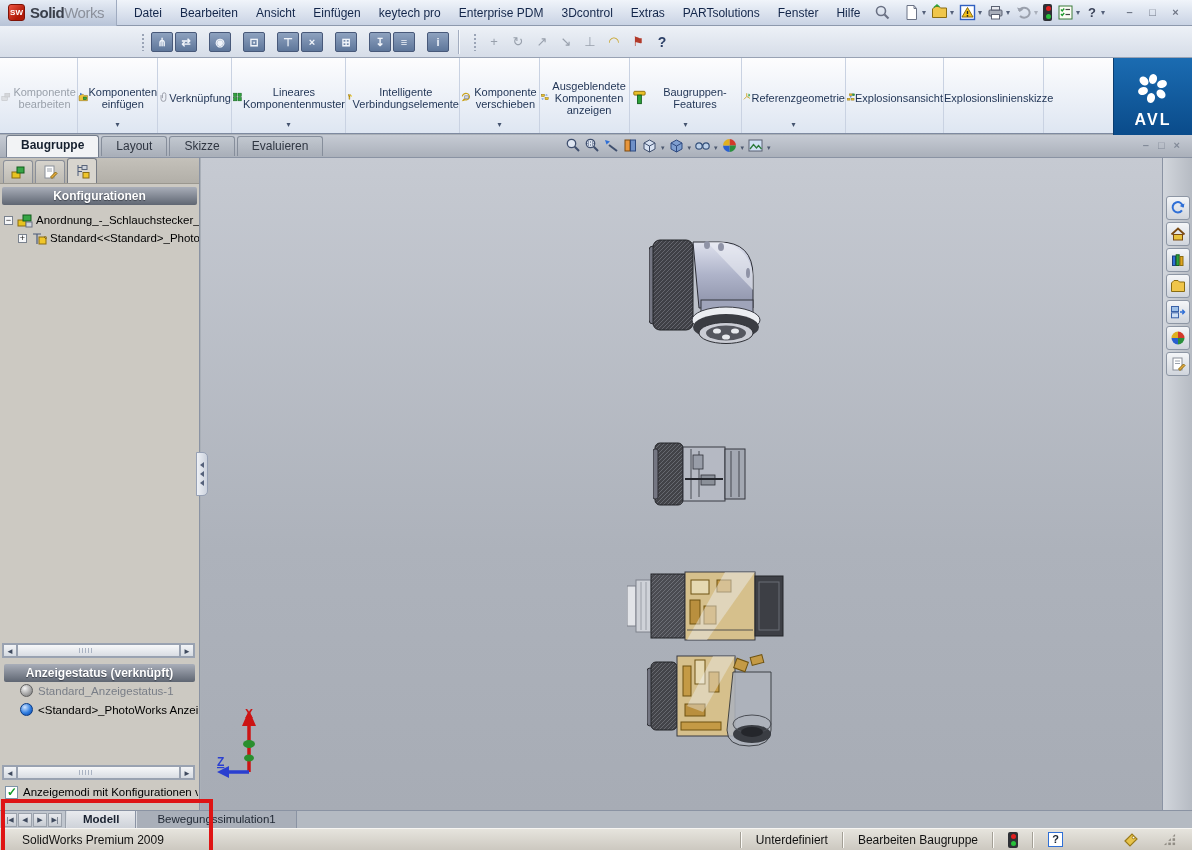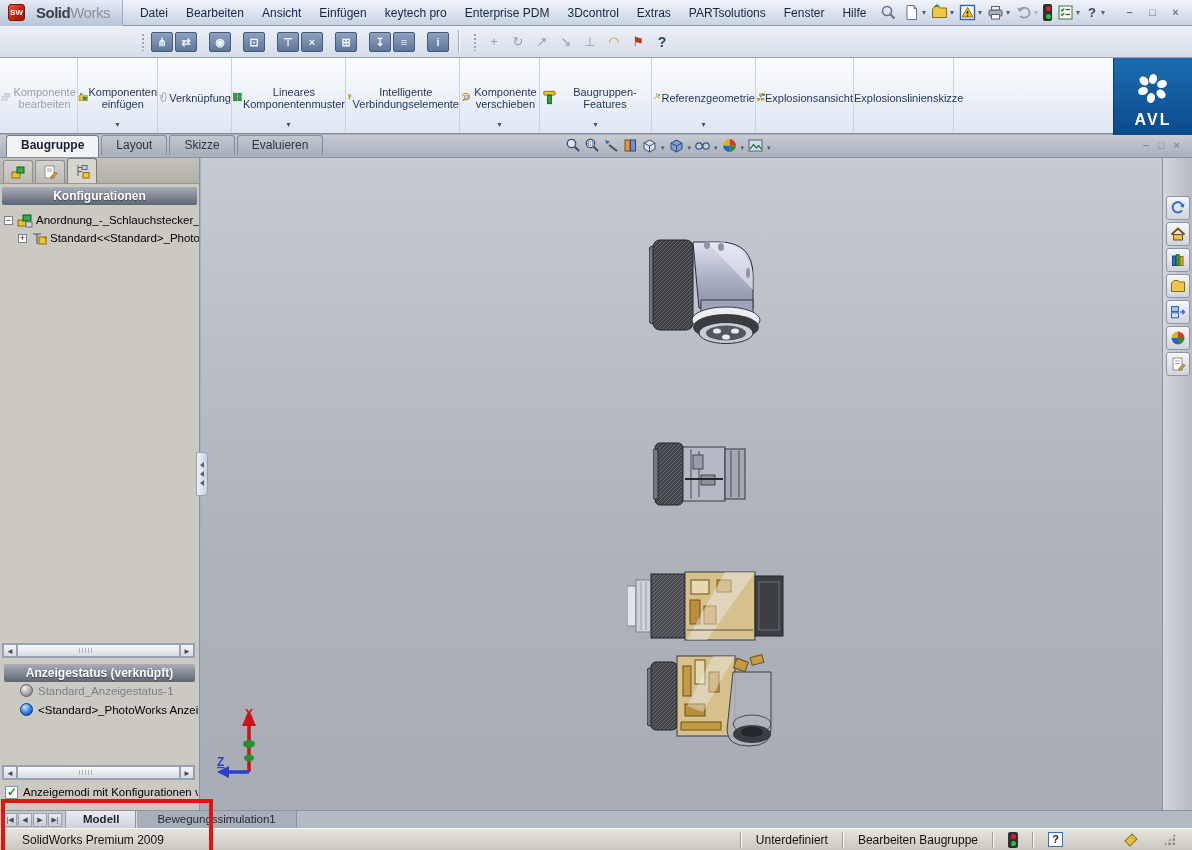--- a/index.html
+++ b/index.html
@@ -8,21 +8,21 @@
     font-family: "Liberation Sans", sans-serif;
     position: relative; overflow: hidden;
     background:#aab0b8; font-size:12px; color:#111;
   }
   .abs { position:absolute; }
 
   
   .titlebar { position:absolute; left:0; top:0; width:1192px; height:26px;
     background:linear-gradient(#f0f4fa,#c9d3e4); border-bottom:1px solid #8d99ad;
     display:flex; align-items:center; }
-  .logo { display:flex; align-items:center; gap:11px; padding:0 12px 0 8px; height:26px;
+  .logo { display:flex; align-items:center; gap:5px; padding:0 12px 0 8px; height:26px;
     background:linear-gradient(#e6ecf5,#b7c3d7); border-right:1px solid #9fabc0; }
   .logo-cube { width:17px; height:17px; border-radius:3px;
     background:linear-gradient(135deg,#ef5542,#b01a08 70%);
     color:#fff; font-weight:bold; font-size:8px; display:flex; align-items:center; justify-content:center;
     border:1px solid #7e1206; }
   .app-bold { font-weight:bold; font-size:15px; color:#3a3f4a; letter-spacing:-0.5px;}
   .app-light { font-size:15px; color:#8b909b; letter-spacing:-0.5px;}
   .menus { display:flex; align-items:center; height:100%; margin-left:8px;}
   .menu-item { padding:0 9px; font-size:12px; color:#13264a; line-height:26px; cursor:default;}
   .tb-search { width:18px; height:18px; margin-left:4px;}
@@ -68,21 +68,21 @@
   .w5{width:80px}.w6{width:90px}.w7{width:112px}.w8{width:104px}.w9{width:94px}
   .w10{width:98px}.w11{width:100px}
   .avlbox { position:absolute; right:0; top:58px; width:79px; height:77px;
     background:linear-gradient(#1b6cb2,#0a4b8a); border-left:1px solid #0a3d70;
     display:flex; flex-direction:column; align-items:center; justify-content:flex-end; z-index:5;}
   .avltext { color:#fff; font-weight:bold; font-size:16px; letter-spacing:2px; margin-bottom:6px;}
 
   
   .tabrow { position:absolute; left:0; top:135px; width:1192px; height:23px;
     background:linear-gradient(#c6cbd4,#aab0ba); border-bottom:1px solid #8a93a3;
-    display:flex; align-items:flex-start; padding-left:6px;}
+    display:flex; align-items:center; padding-left:6px;}
   .dtab { height:20px; line-height:19px; padding:0 14px; font-size:12px; color:#2f3642;
     border:1px solid #868e9b; border-bottom:none; border-radius:3px 3px 0 0; margin-right:2px;
     background:linear-gradient(#c2c8d0,#a9afb9);}
   .dtab.active { background:#f2f3f5; font-weight:bold; color:#16202f; border-color:#747d8c; height:22px;}
   .headsup { position:absolute; left:565px; top:2px; display:flex; align-items:center; gap:2px;}
   .hico { width:17px; height:17px;}
   .hdrop::after { content:"▾"; font-size:7px; color:#4c586f; margin:0 1px;}
   .miniwin { position:absolute; right:12px; top:3px; display:flex; gap:9px;}
   .miniwin span { color:#828a98; font-size:11px; font-weight:bold; line-height:15px;}
 
@@ -342,20 +342,28 @@
   </div>
   <div class="ritem w5">
     <svg class="ric" viewBox="0 0 20 20">
         <path d="M4 9 a6 5.5 0 1 1 2 4.5" fill="none" stroke="#caa21a" stroke-width="2"></path>
         <path d="M6 13 l-3 4 5 -0.5 z" fill="#caa21a"></path>
         <rect x="8" y="8" width="6" height="5" fill="#d5d8de" stroke="#70747e"></rect>
       </svg>
     <span class="rlabel">Komponente verschieben</span>
     <span class="rdrop"></span>
   </div>
+  <div class="ritem w6">
+    <svg class="ric" viewBox="0 0 20 20">
+        <rect x="3" y="4" width="7" height="5" fill="#e8c12c" stroke="#8a6d12"></rect>
+        <rect x="11" y="11" width="7" height="5" fill="#e8c12c" stroke="#8a6d12"></rect>
+        <path d="M12 6 l4 0 -1.5 -1.5 M8 14 l-4 0 1.5 1.5" fill="none" stroke="#2f6fd6" stroke-width="1.4"></path>
+      </svg>
+    <span class="rlabel">Ausgeblendete Komponenten anzeigen</span>
+  </div>
   <div class="ritem w7">
     <svg class="ric" viewBox="0 0 20 20">
         <rect x="4" y="4" width="12" height="4" rx="1" fill="#e8c028" stroke="#93700e"></rect>
         <rect x="8" y="8" width="4" height="9" fill="#2ea43c" stroke="#135f1d"></rect>
       </svg>
     <span class="rlabel">Baugruppen-Features</span>
     <span class="rdrop"></span>
   </div>
   <div class="ritem w8">
     <svg class="ric" viewBox="0 0 20 20">

